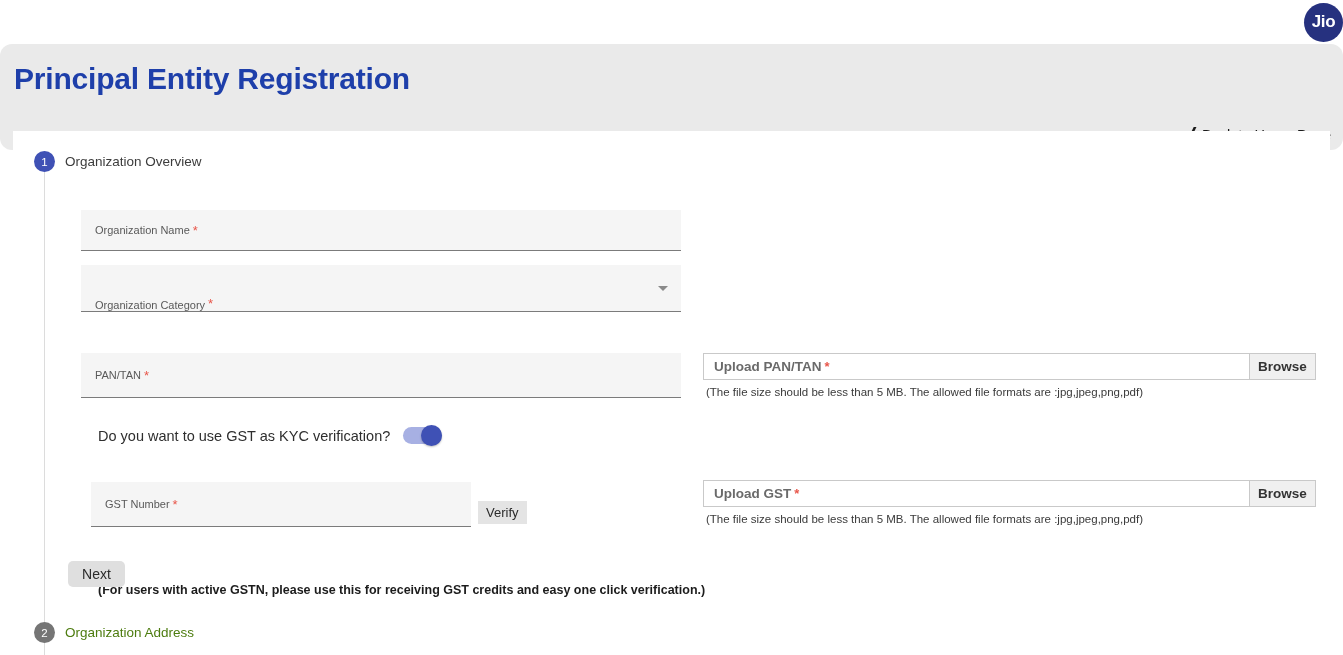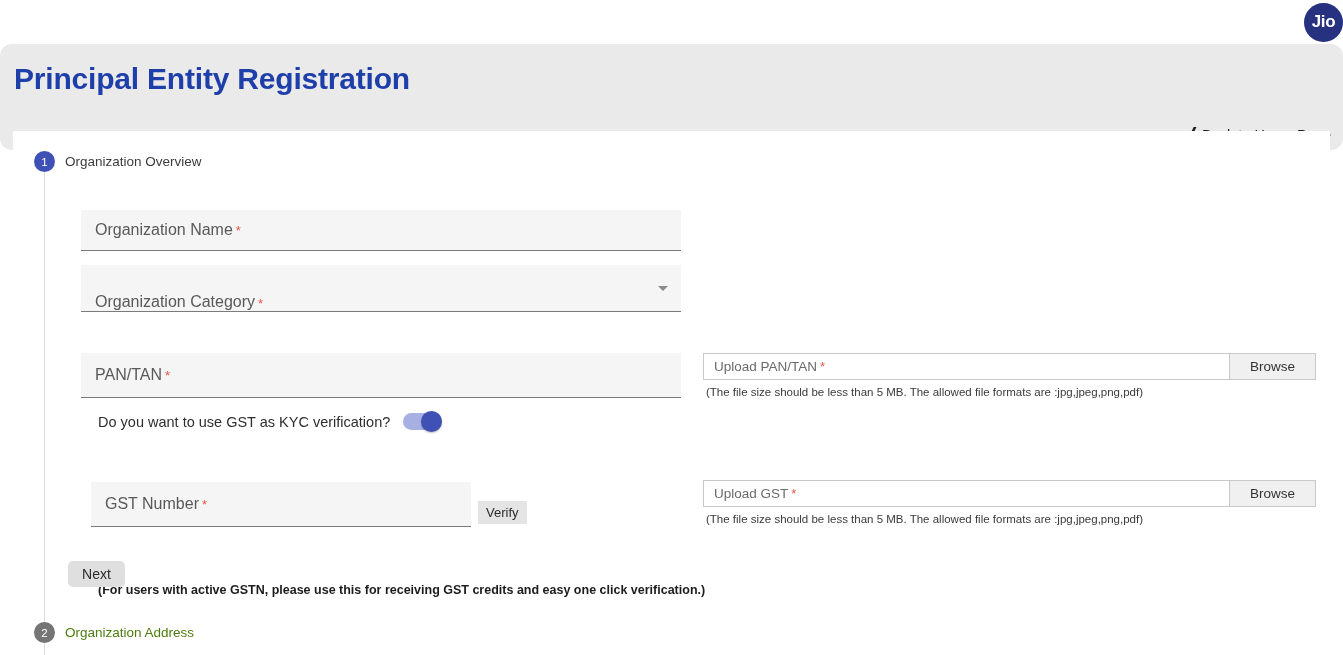--- a/index.html
+++ b/index.html
@@ -130,21 +130,21 @@
   .mfield {
     position: absolute;
     background: #f5f5f5;
     border-bottom: 1px solid #7b7b7b;
     display: flex;
     align-items: center;
     padding: 0 14px;
   }
   .mfield.nounder { border-bottom: 1px solid transparent; background:#f7f7f7; }
   .mfield .mlabel {
-    font-size: 16px;
+    font-size: 11px;
     color: #595959;
     white-space: nowrap;
   }
   .req { color: #e8564a; font-size: 13px; margin-left: 3px; }
   .caret {
     position: absolute;
     right: 13px;
     top: 50%;
     margin-top: -2px;
     width: 0; height: 0;
@@ -152,35 +152,36 @@
     border-right: 5px solid transparent;
     border-top: 5px solid #8a8a8a;
   }
 
   
   .upload-wrap {
     position: absolute;
     display: flex;
     align-items: stretch;
     height: 27px;
+    font-weight: bold;
   }
   .upload-input {
     flex: 1;
     border: 1px solid #c9c9c9;
     border-right: none;
     background: #ffffff;
     display: flex;
     align-items: center;
     padding: 0 10px;
     font-size: 13.5px;
     color: #6a6a6a;
     white-space: nowrap;
   }
   .browse-btn {
-    width: 87px;
+    width: 67px;
     border: 1px solid #c9c9c9;
     background: #f0f0f0;
     display: flex;
     align-items: center;
     justify-content: center;
     font-size: 13.5px;
     color: #333333;
     cursor: pointer;
   }
   .helper {
@@ -296,21 +297,21 @@
 
     <div class="upload-wrap" style="left:690px; top:222px; width:613px;">
       <div class="upload-input">
         <span>Upload PAN/TAN</span>
         <span class="req">*</span>
       </div>
       <div class="browse-btn">Browse</div>
     </div>
     <div class="helper" style="left:693px; top:255px;">(The file size should be less than 5 MB. The allowed file formats are :jpg,jpeg,png,pdf)</div>
 
-    <div class="toggle-row" style="left:85px; top:282px;">
+    <div class="toggle-row" style="left:85px; top:296px;">
       <span class="toggle-q">Do you want to use GST as KYC verification?</span>
       <span class="switch">
         <span class="knob"></span>
       </span>
     </div>
     <div class="sub-note" style="left:85px; top:452px;">(For users with active GSTN, please use this for receiving GST credits and easy one click verification.)</div>
 
     <div class="mfield" style="left:78px; top:351px; width:380px; height:45px;">
       <span class="mlabel">GST Number</span>
       <span class="req">*</span>

